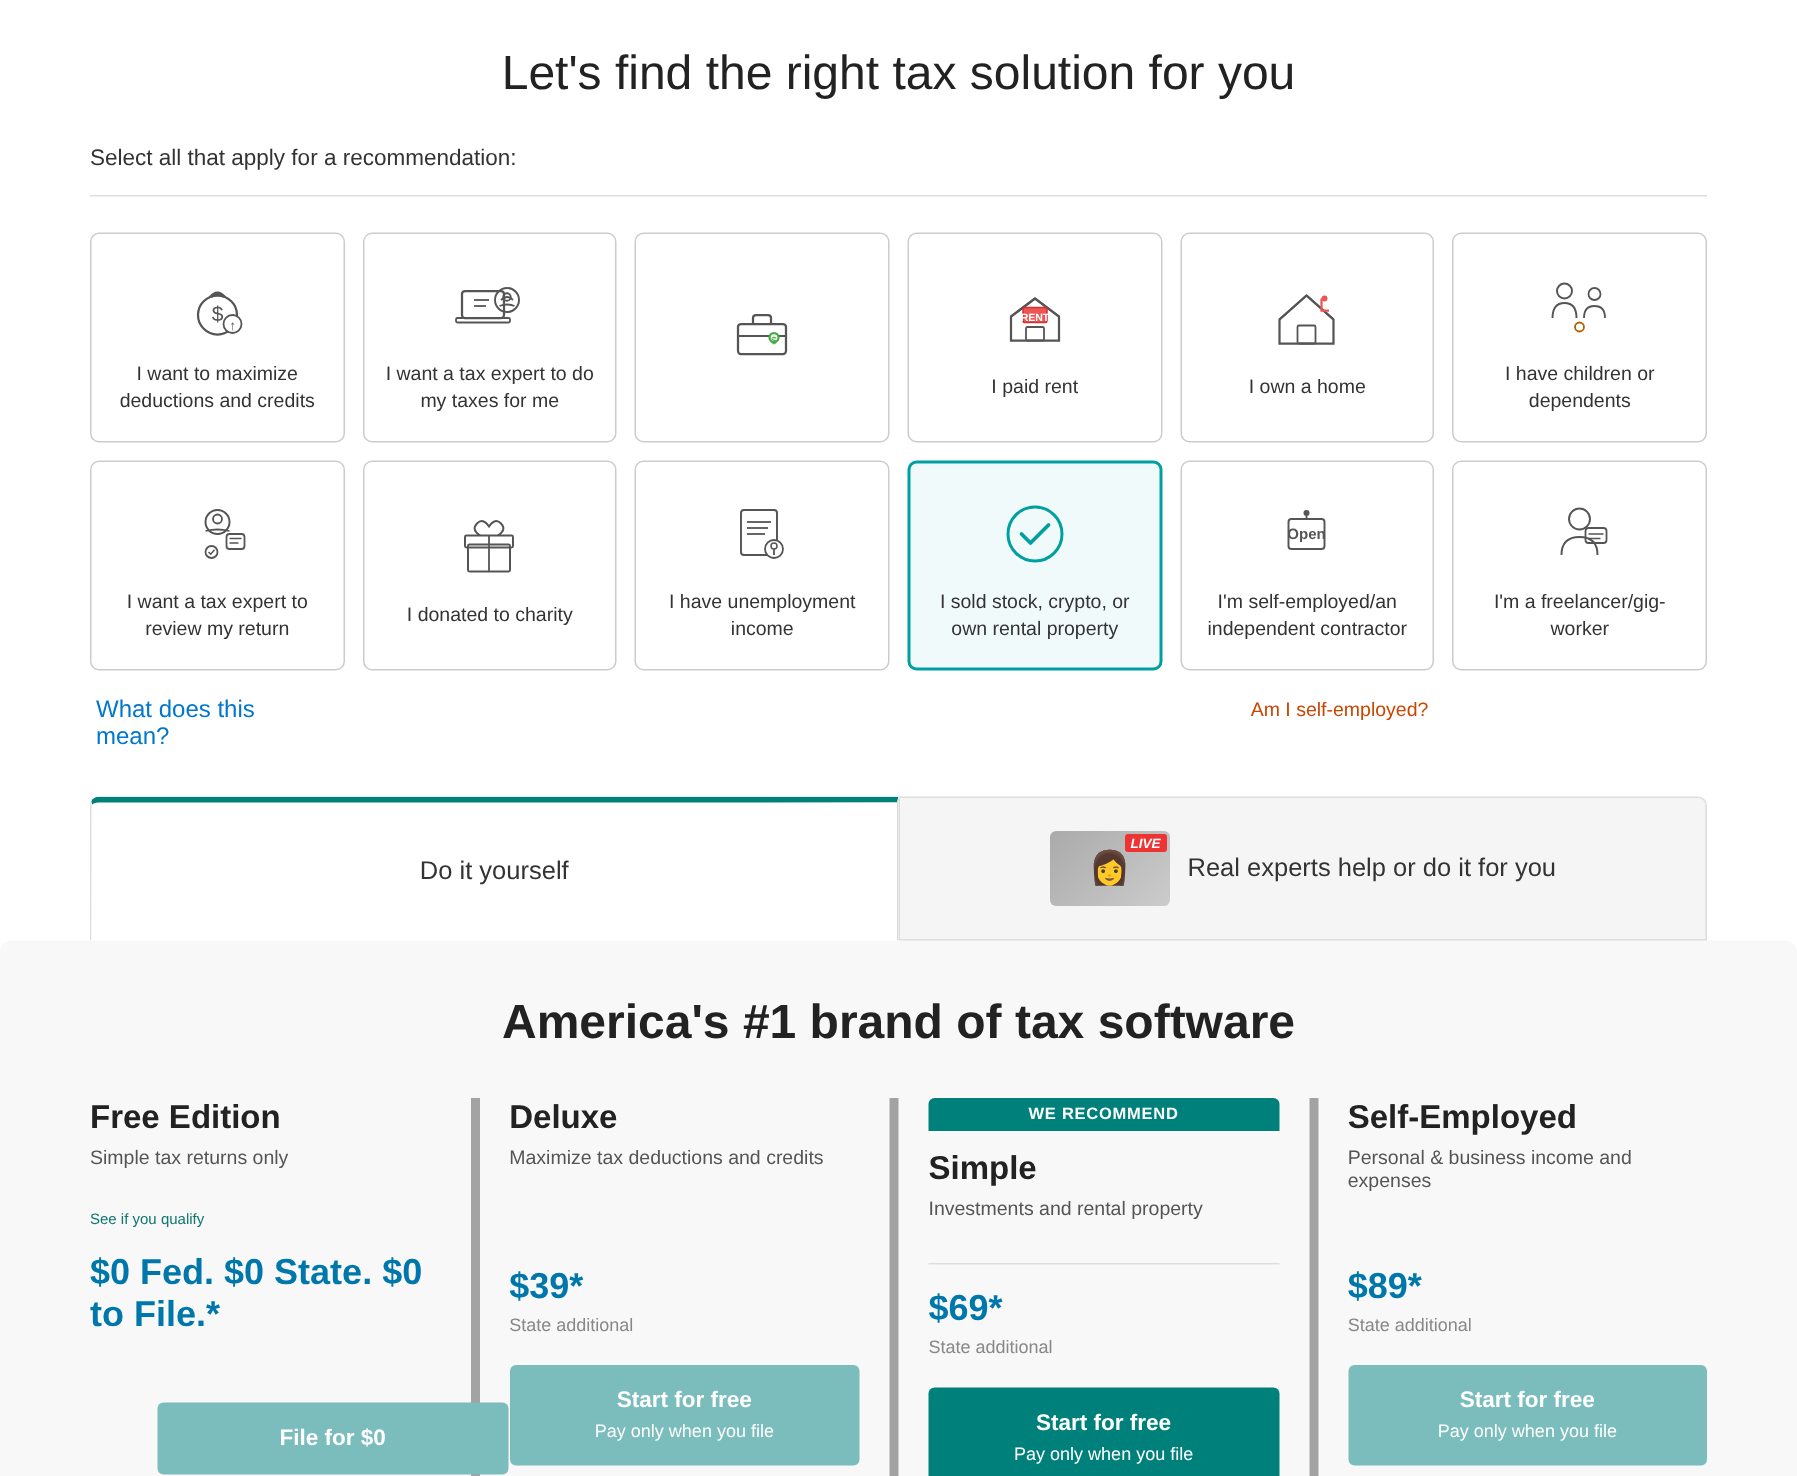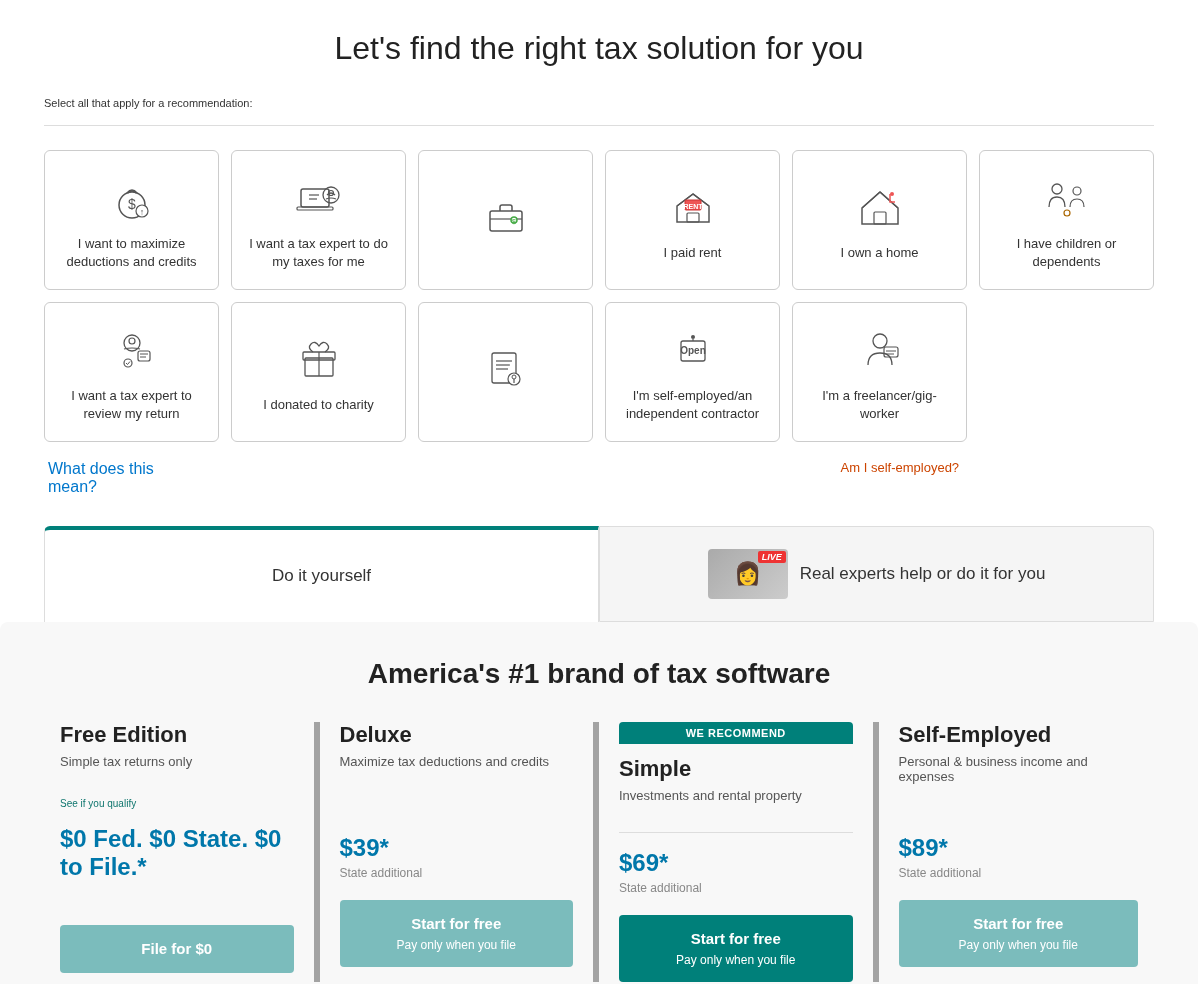--- a/index.html
+++ b/index.html
@@ -1,29 +1,29 @@
 <!DOCTYPE html>
 <html><head>
   <meta charset="utf-8">
   <style>
     * { box-sizing: border-box; margin: 0; padding: 0; }
     body { font-family: -apple-system, BlinkMacSystemFont, 'Segoe UI', sans-serif; background: #fff; color: #333; }
 
-    .page-container { max-width: 1198px; margin: 0 auto; padding: 30px 44px 0; }
+    .page-container { max-width: 1198px; margin: 0 auto; padding: 30px 60px 0; }
 
     .main-title {
       text-align: center;
       font-size: 32px;
       font-weight: 400;
       color: #222;
       margin-bottom: 30px;
     }
 
     .select-label {
-      font-size: 11px;
+      font-size: 15px;
       color: #333;
       margin-bottom: 16px;
     }
 
     .divider { border: none; border-top: 1px solid #ddd; margin-bottom: 24px; }
 
     .cards-grid {
       display: grid;
       grid-template-columns: repeat(6, 1fr);
       gap: 12px;
@@ -145,21 +145,21 @@
 
     .pricing-section {
       background: #f8f8f8;
       border-radius: 8px;
       padding: 36px 40px 40px;
       margin-top: 0;
     }
 
     .pricing-title {
       text-align: center;
-      font-size: 28px;
+      font-size: 32px;
       font-weight: 700;
       color: #222;
       margin-bottom: 32px;
     }
 
     .pricing-grid {
       display: grid;
       grid-template-columns: repeat(4, 1fr);
       gap: 0;
     }
@@ -229,20 +229,21 @@
       border-radius: 4px;
       font-size: 15px;
       font-weight: 600;
       cursor: pointer;
       line-height: 1.3;
     }
 
     .btn-free {
       background: #7bbcbc;
       color: white;
+      margin-left: 45px;
     }
 
     .btn-start {
       background: #7bbcbc;
       color: white;
     }
 
     .btn-premier {
       background: #00807a;
       color: white;
@@ -385,22 +386,32 @@
         <svg width="48" height="48" viewBox="0 0 48 48" fill="none">
           <rect x="10" y="8" width="24" height="30" rx="2" stroke="#555" stroke-width="1.3" fill="none"></rect>
           <line x1="14" y1="16" x2="30" y2="16" stroke="#555" stroke-width="1.2"></line>
           <line x1="14" y1="20" x2="28" y2="20" stroke="#555" stroke-width="1.2"></line>
           <line x1="14" y1="24" x2="26" y2="24" stroke="#555" stroke-width="1.2"></line>
           <circle cx="32" cy="34" r="6" fill="white" stroke="#555" stroke-width="1.2"></circle>
           <circle cx="32" cy="32" r="2" stroke="#555" stroke-width="1" fill="none"></circle>
           <line x1="32" y1="34" x2="32" y2="38" stroke="#555" stroke-width="1.2"></line>
         </svg>
       </div>
-    </div>
-
+      <span class="card-label">I have unemployment income</span>
+    </div>
+
+    <div class="card selected">
+      <div class="card-icon">
+        <svg width="48" height="48" viewBox="0 0 48 48" fill="none">
+          <circle cx="24" cy="24" r="18" stroke="#00a0a0" stroke-width="2" fill="none"></circle>
+          <path d="M15 24 L21 30 L33 18" stroke="#00a0a0" stroke-width="2.5" fill="none" stroke-linecap="round" stroke-linejoin="round"></path>
+        </svg>
+      </div>
+      <span class="card-label">I sold stock, crypto, or own rental property</span>
+    </div>
 
     <div class="card">
       <div class="card-icon">
         <svg width="48" height="48" viewBox="0 0 48 48" fill="none">
           <rect x="12" y="14" width="24" height="20" rx="2" stroke="#555" stroke-width="1.3" fill="none"></rect>
           <text x="24" y="27" text-anchor="middle" font-size="10" fill="#555" font-weight="bold">Open</text>
           <circle cx="24" cy="10" r="2" fill="#555"></circle>
           <line x1="24" y1="12" x2="24" y2="14" stroke="#555" stroke-width="1.2"></line>
         </svg>
       </div>

